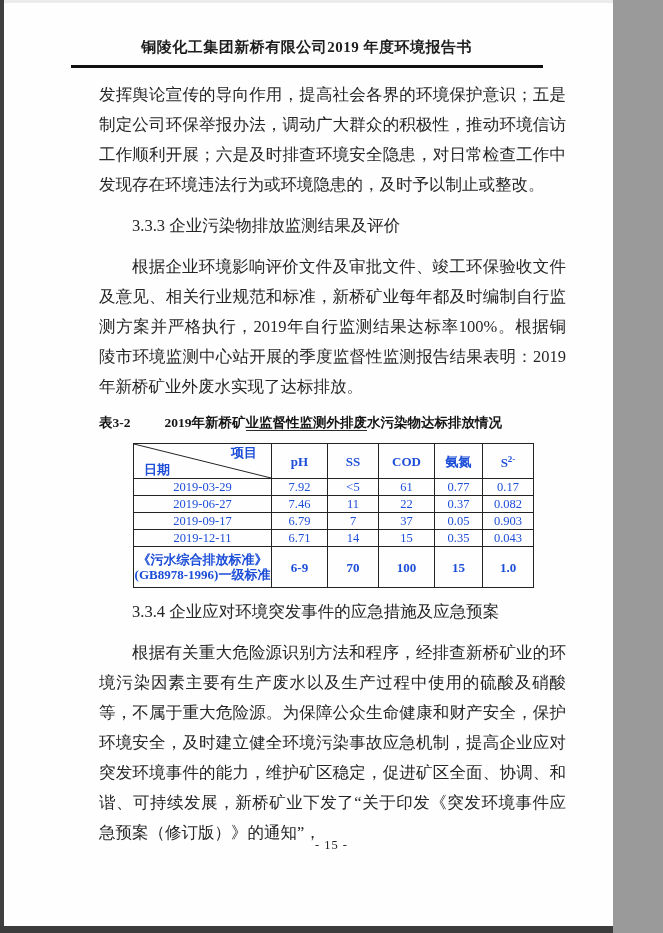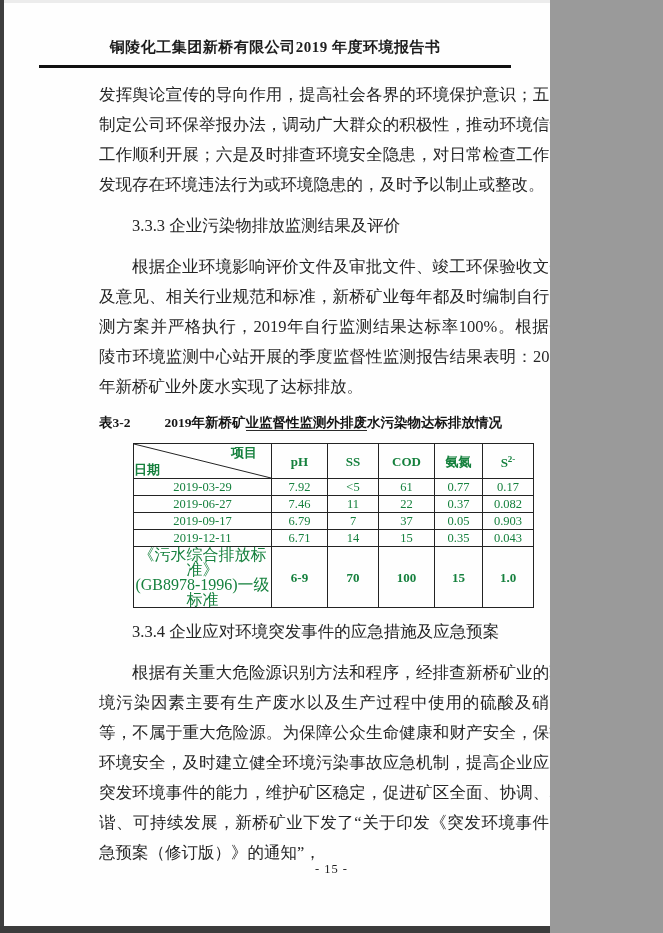--- a/index.html
+++ b/index.html
@@ -1,18 +1,18 @@
 <!DOCTYPE html>
 <html lang="zh"><head>
 <meta charset="utf-8">
 <style>
   html,body{margin:0;padding:0;background:#9a9a9a;}
   .page{
     position:relative;
-    width:550px;height:933px;
+    width:613px;height:933px;
     background:#fefefe;
     overflow:hidden;
     font-family:"Liberation Serif","DejaVu Serif",serif;
     color:#222;
   }
   
   .edge-left{position:absolute;left:0;top:0;bottom:0;width:4px;background:#3f3f3f;}
   .edge-right-line{position:absolute;left:653px;top:0;bottom:0;width:3px;background:#4a4a4a;}
   .edge-right-pad{position:absolute;left:656px;top:0;bottom:0;width:7px;background:#e3e3e3;}
   .edge-bottom{position:absolute;left:0;right:0;bottom:0;height:7px;background:#3c3c3c;}
@@ -49,40 +49,40 @@
   .cap-gap{display:inline-block;width:34px;}
   .cap-und{border-bottom:1px solid #2a2a2a;}
 
   table.monitor{
     margin-left:45px;
     border-collapse:collapse;
     table-layout:fixed;
     width:400px;
     font-size:12.5px;
     line-height:15px;
-    color:#15803d;
+    color:#1d4ed8;
     text-align:center;
   }
   table.monitor td,table.monitor th{
     border:1px solid #232323;
     padding:0;
     height:16px;
     vertical-align:middle;
   }
   table.monitor tr.head th{height:34px;font-size:13px;}
   td.corner{position:relative;height:34px;}
   .corner svg{position:absolute;left:0;top:0;width:100%;height:100%;}
   .corner .c-top{position:absolute;top:1px;right:14px;font-weight:bold;font-size:13px;}
-  .corner .c-bottom{position:absolute;bottom:1px;left:0;font-weight:bold;font-size:13px;}
+  .corner .c-bottom{position:absolute;bottom:1px;left:10px;font-weight:bold;font-size:13px;}
   tr.std td{height:40px;font-weight:bold;font-size:13px;}
-  tr.std td.std-label{font-size:16px;line-height:15px;font-weight:normal;}
+  tr.std td.std-label{font-size:13px;line-height:15px;font-weight:bold;}
   sup{font-size:9px;}
 
   .footer{
-    position:absolute;left:0;top:862px;width:663px;
+    position:absolute;left:0;top:838px;width:663px;
     text-align:center;font-size:12.5px;color:#1d1d1d;letter-spacing:1px;
   }
 </style>
 </head>
 <body>
 
 <div class="page">
   <div class="edge-top"></div>
   <div class="edge-left"></div>
   <div class="edge-right-line"></div>

